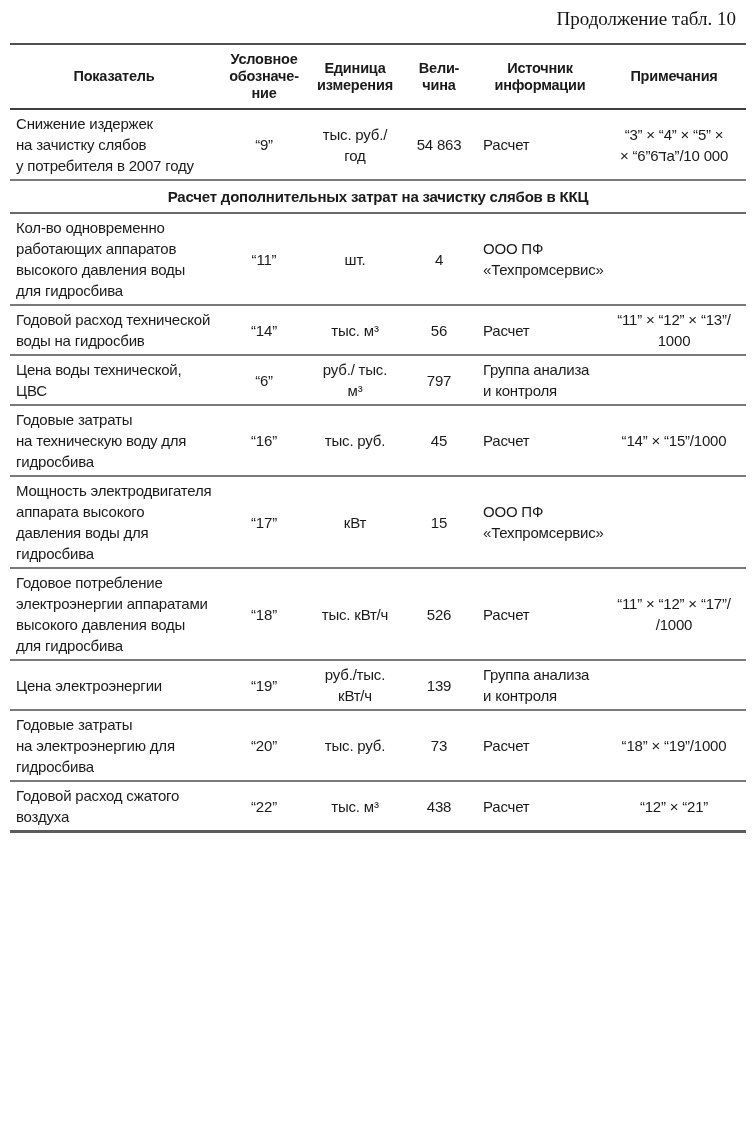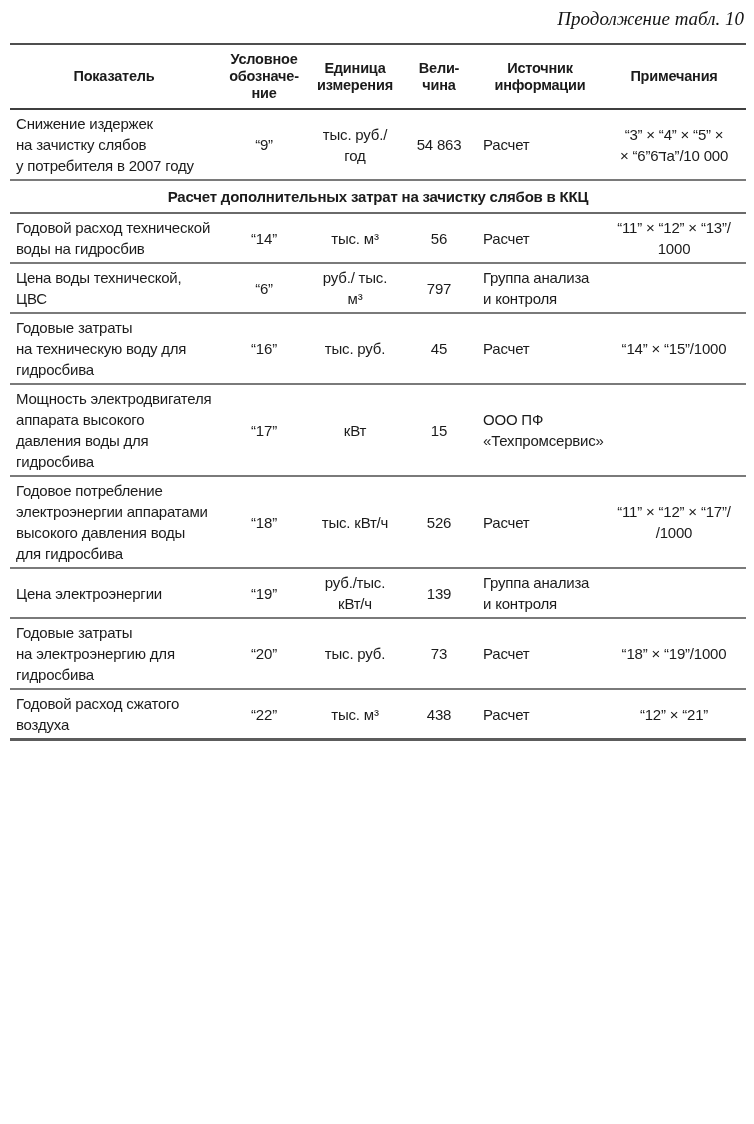--- a/index.html
+++ b/index.html
@@ -10,24 +10,23 @@
     color: #1b1b1b;
   }
   .page {
     width: 754px;
     height: 1124px;
     background: #ffffff;
     box-sizing: border-box;
     overflow: hidden;
   }
   .caption {
-    margin: 8px 10px 0 0;
+    margin: 8px 18px 0 0;
     text-align: right;
     font-family: "Liberation Serif", "DejaVu Serif", serif;
-    font-style: italic;
     font-size: 19px;
     color: #141414;
   }
   table.main {
     border-collapse: collapse;
     table-layout: fixed;
     width: 736px;
     margin: 13px 6px 0 10px;
     border-top: 2.5px solid #4f4f4f;
     border-bottom: 3px solid #5c5c5c;
@@ -112,20 +111,32 @@
 год</td>
           <td class="c-val">54 863</td>
           <td class="c-src">Расчет</td>
           <td class="c-note">“3” × “4” × “5” ×
 × “6”ד6а”/10 000</td>
         </tr>
         <tr class="section-row">
           <td colspan="6" class="section-cell">Расчет дополнительных затрат на зачистку слябов в ККЦ</td>
         </tr>
         <tr>
+          <td class="c-ind">Кол-во одновременно
+работающих аппаратов
+высокого давления воды
+для гидросбива</td>
+          <td class="c-sym">“11”</td>
+          <td class="c-unit">шт.</td>
+          <td class="c-val">4</td>
+          <td class="c-src">ООО ПФ
+«Техпромсервис»</td>
+          <td class="c-note"></td>
+        </tr>
+        <tr>
           <td class="c-ind">Годовой расход технической
 воды на гидросбив</td>
           <td class="c-sym">“14”</td>
           <td class="c-unit">тыс. м³</td>
           <td class="c-val">56</td>
           <td class="c-src">Расчет</td>
           <td class="c-note">“11” × “12” × “13”/
 1000</td>
         </tr>
         <tr>

